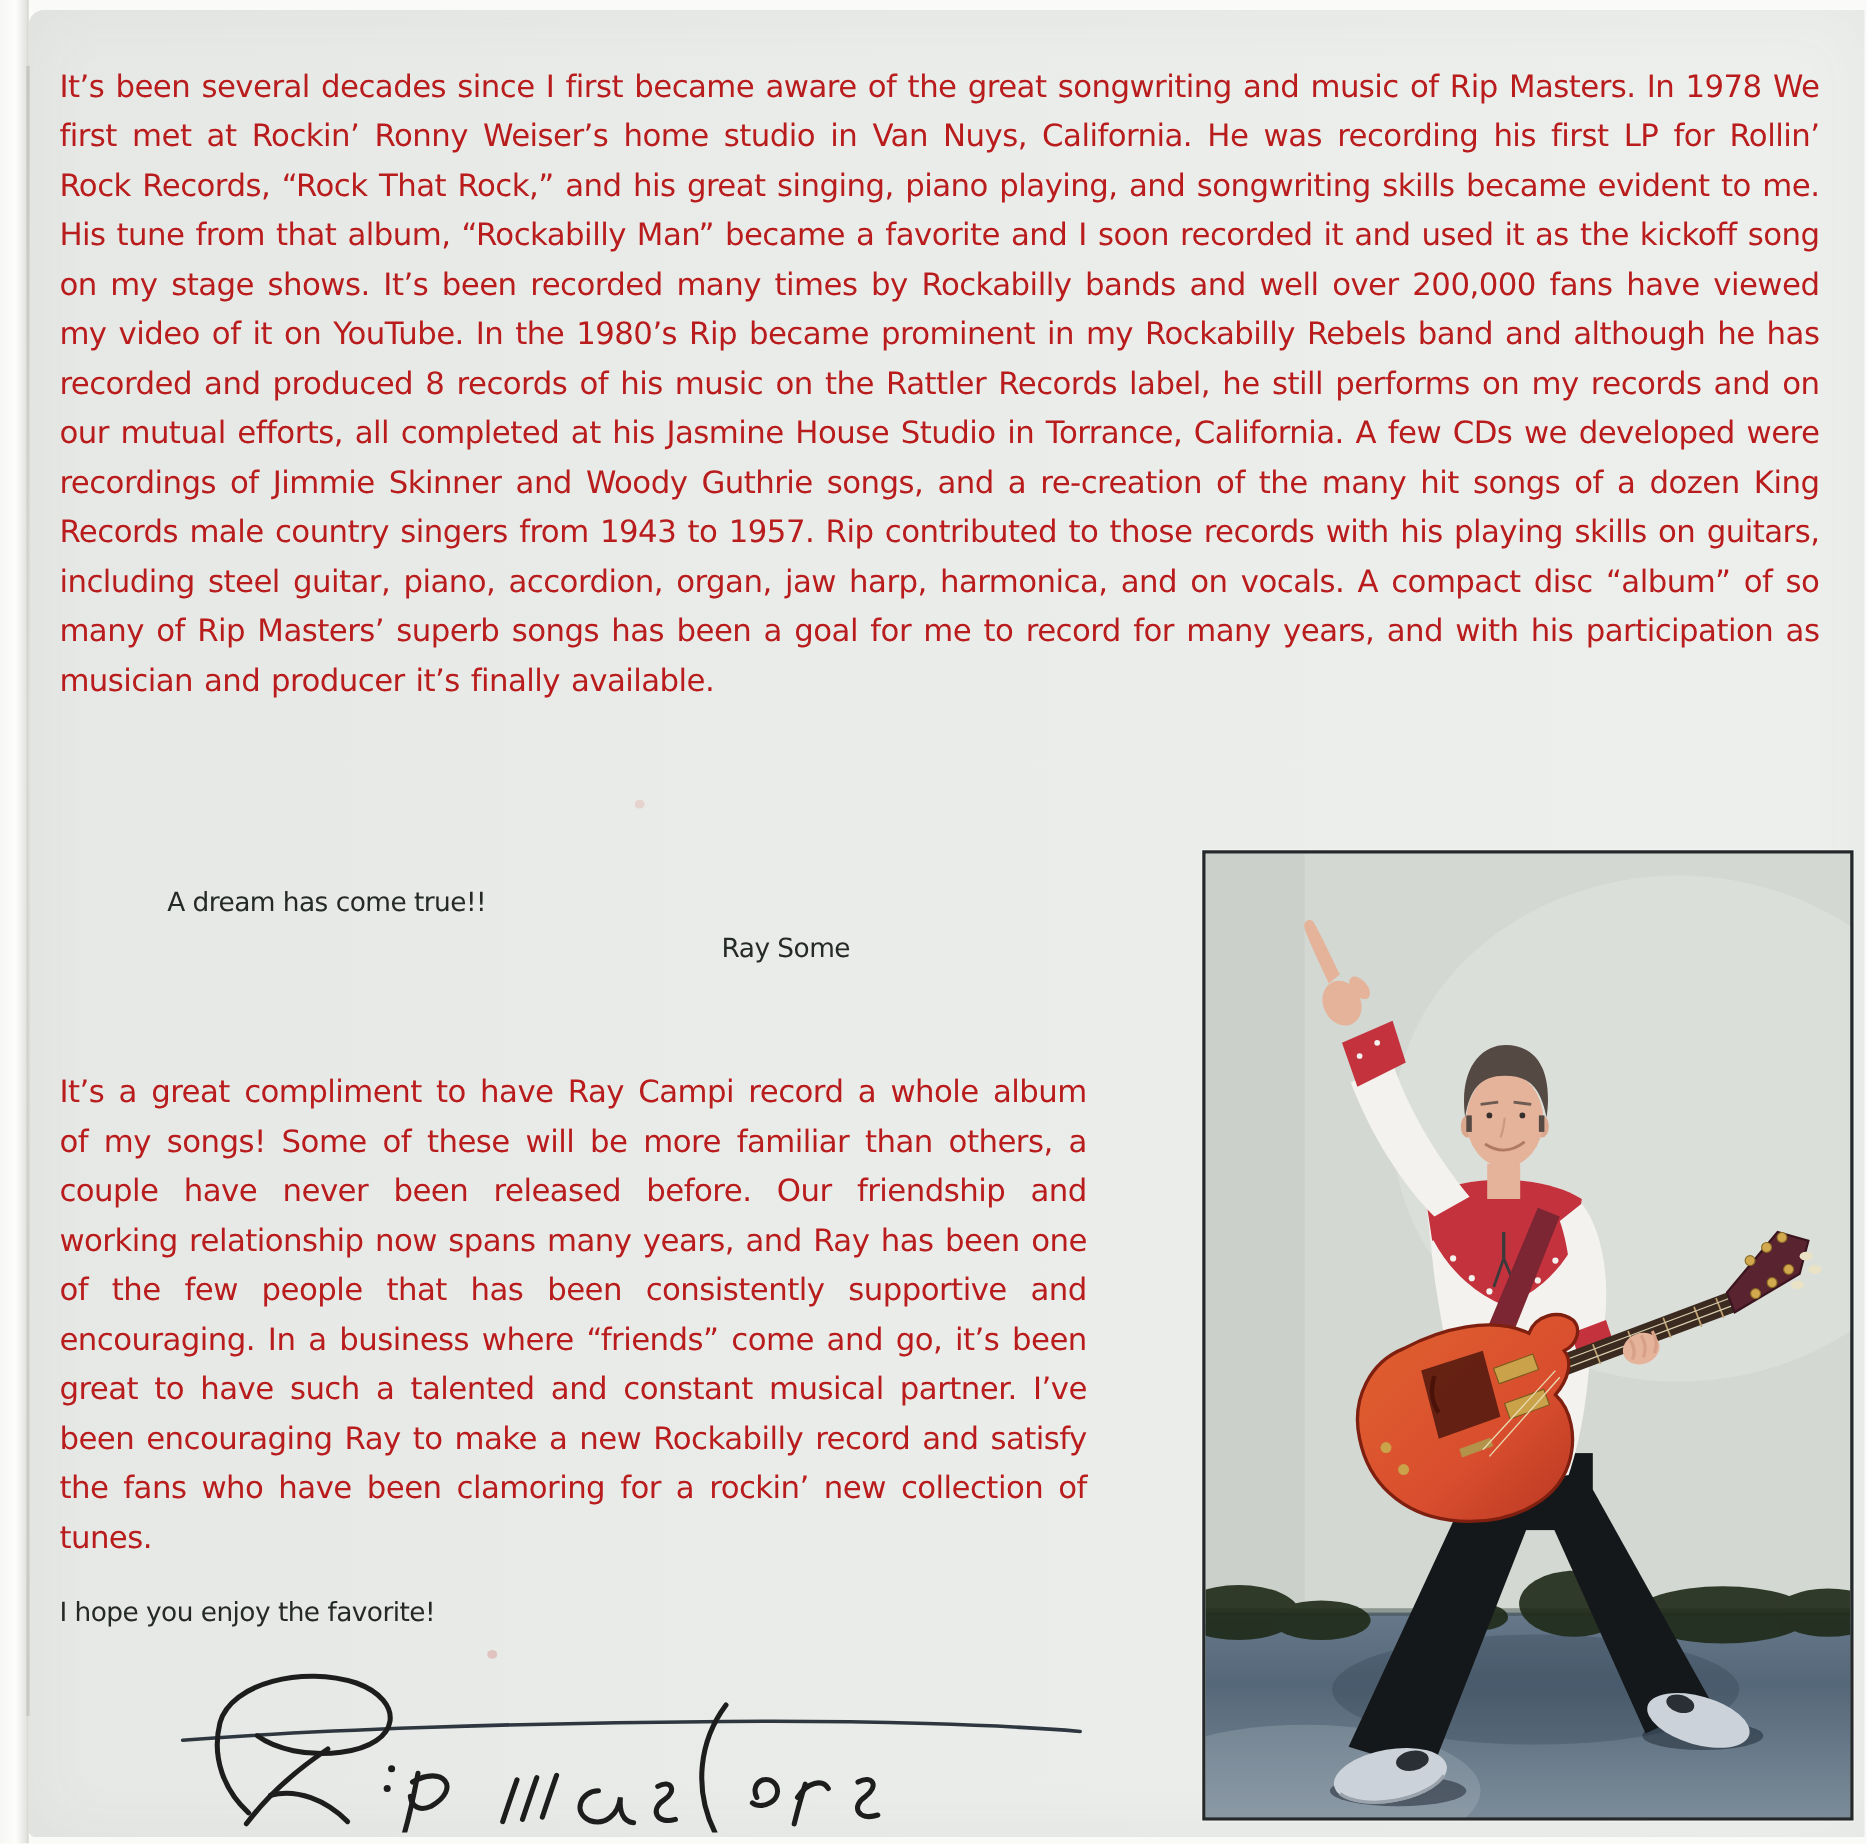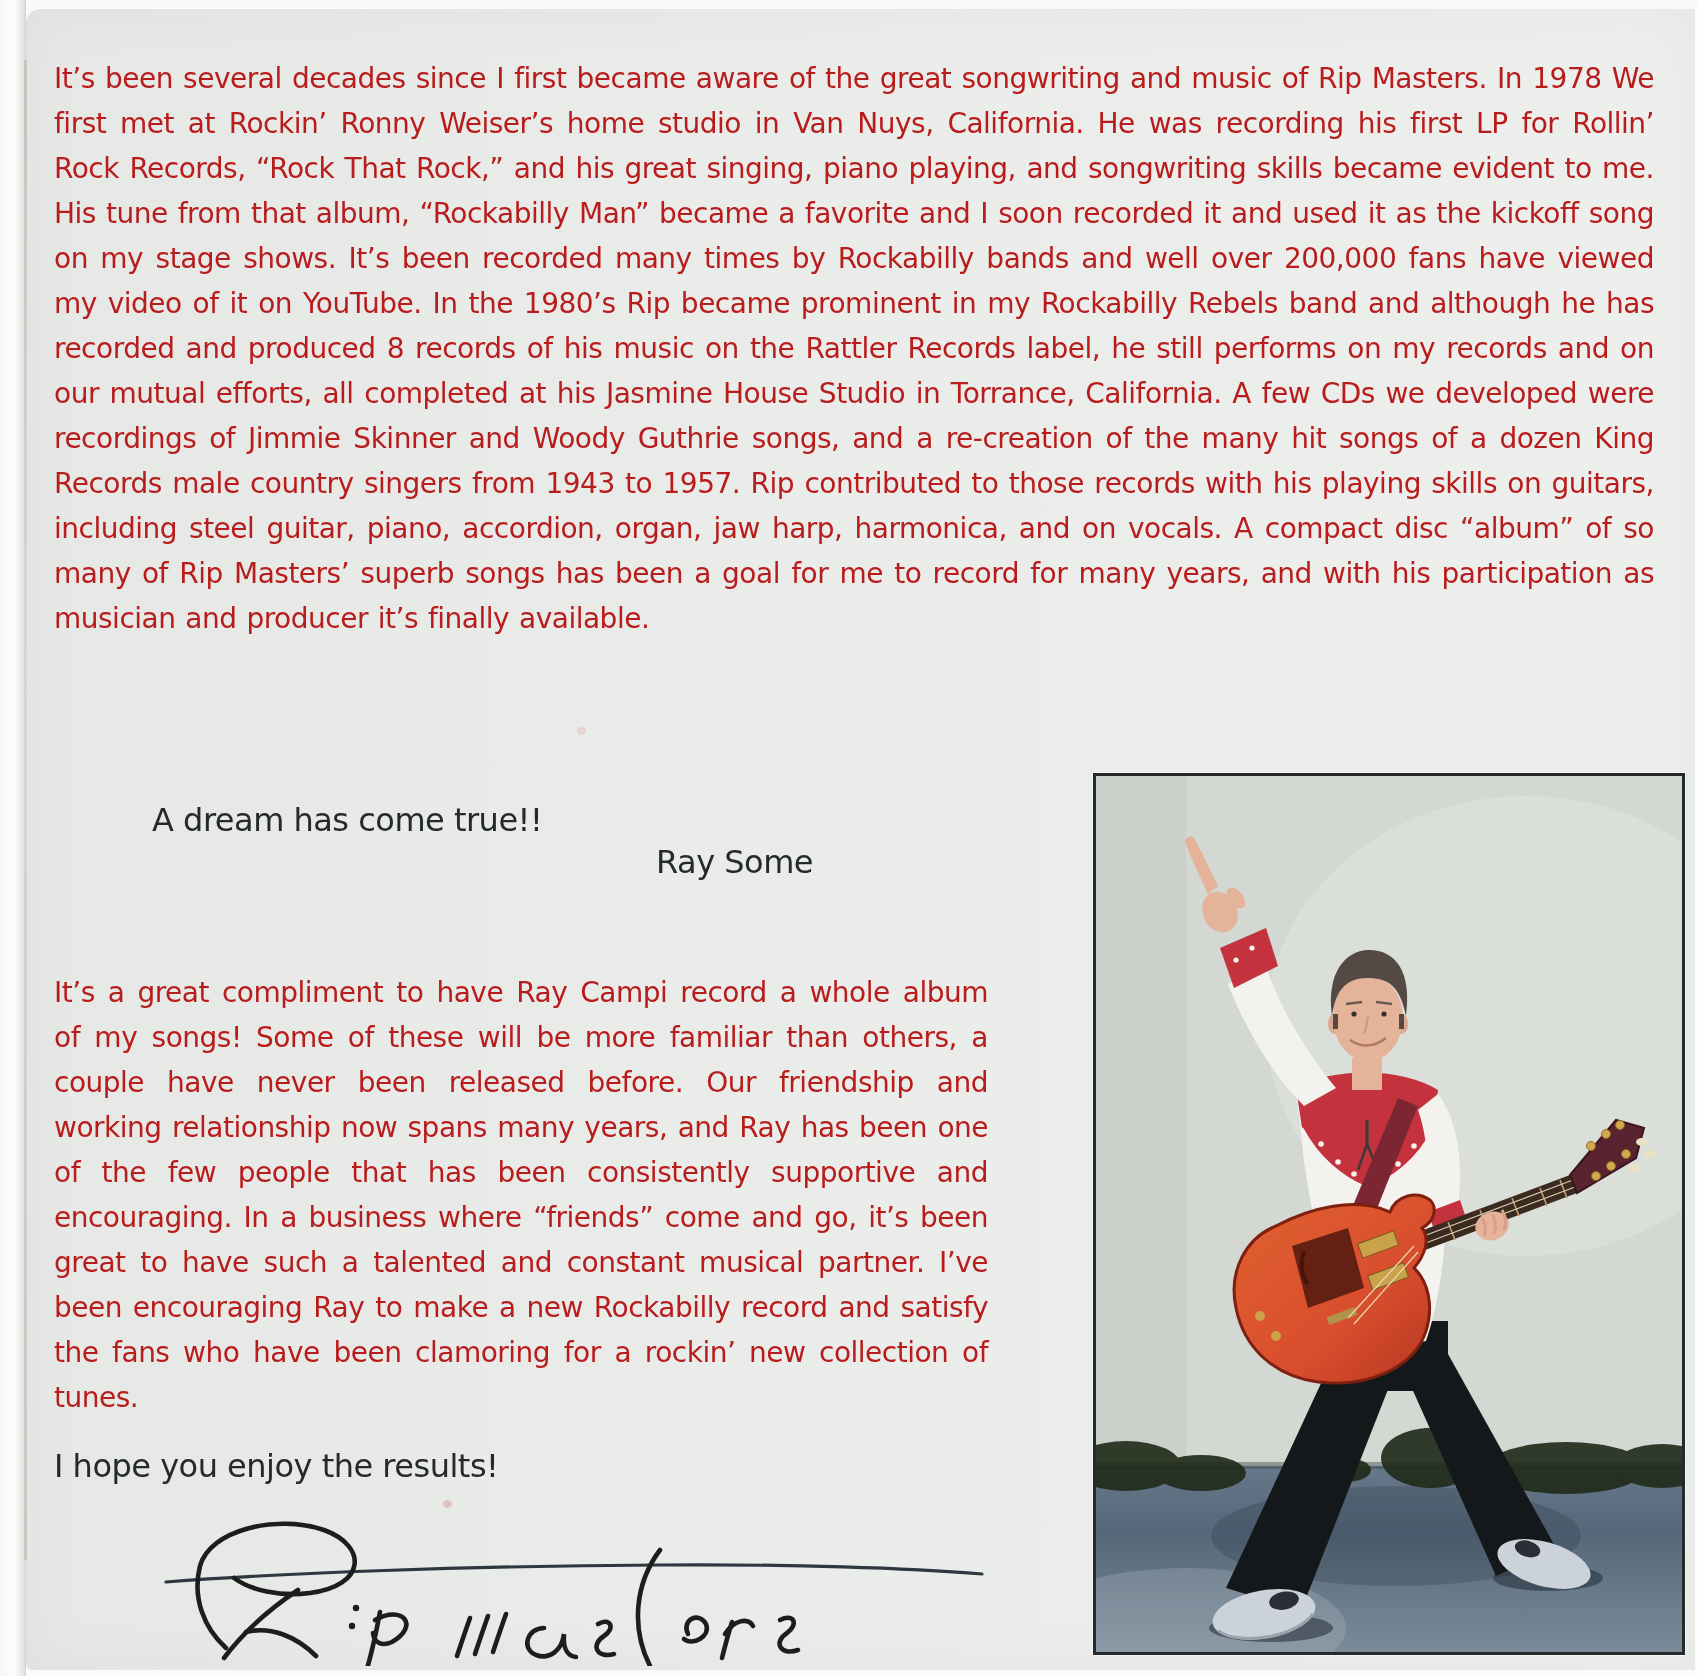--- a/index.html
+++ b/index.html
@@ -18,21 +18,21 @@
     border-top-left-radius:14px;border-bottom-left-radius:6px;
     box-shadow:inset 0 0 60px rgba(90,95,90,0.05);
   }
   .crease{position:absolute;left:24px;top:60px;width:3px;height:1500px;
     background:linear-gradient(180deg,rgba(150,150,145,.35),rgba(180,180,175,.12) 40%,rgba(150,150,145,.3));}
   .body-text{
     position:absolute;color:#b91c1c;font-size:28px;line-height:45px;
     letter-spacing:-0.5px;word-spacing:1.5px;
     text-align:justify;text-align-last:left;
   }
-  .single-line{position:absolute;color:#262a27;font-size:32px;line-height:40px;letter-spacing:-0.5px;white-space:nowrap;}
+  .single-line{position:absolute;color:#262a27;font-size:24px;line-height:40px;letter-spacing:-0.5px;white-space:nowrap;}
   #para-campi{left:54px;top:28px;width:1600px;}
   #dream-line{left:152px;top:800px;}
   #campi-signoff{left:656px;top:842px;}
   #para-masters{left:54px;top:942px;width:934px;}
   #closing-line{left:54px;top:1446px;}
   #signature-svg{position:absolute;left:140px;top:1516px;}
   .photo-frame{
     position:absolute;left:1093px;top:773px;width:586px;height:876px;
     border:3px solid #25292b;background:#d3d8d2;
     box-shadow:0 0 0 1px rgba(255,255,255,.5);
@@ -48,21 +48,21 @@
 <div class="scan-edge-top"></div>
 <div class="scan-edge-bottom"></div>
 <div class="scan-edge-left"></div>
 <div class="page-card"></div>
 <div class="crease"></div>
 
 <p id="para-campi" class="body-text">It’s been several decades since I first became aware of the great songwriting and music of Rip Masters. In 1978 We first met at Rockin’ Ronny Weiser’s home studio in Van Nuys, California. He was recording his first LP for Rollin’ Rock Records, “Rock That Rock,” and his great singing, piano playing, and songwriting skills became evident to me. His tune from that album, “Rockabilly Man” became a favorite and I soon recorded it and used it as the kickoff song on my stage shows. It’s been recorded many times by Rockabilly bands and well over 200,000 fans have viewed my video of it on YouTube. In the 1980’s Rip became prominent in my Rockabilly Rebels band and although he has recorded and produced 8 records of his music on the Rattler Records label, he still performs on my records and on our mutual efforts, all completed at his Jasmine House Studio in Torrance, California. A few CDs we developed were recordings of Jimmie Skinner and Woody Guthrie songs, and a re-creation of the many hit songs of a dozen King Records male country singers from 1943 to 1957. Rip contributed to those records with his playing skills on guitars, including steel guitar, piano, accordion, organ, jaw harp, harmonica, and on vocals. A compact disc “album” of so many of Rip Masters’ superb songs has been a goal for me to record for many years, and with his participation as musician and producer it’s finally available.</p>
 <div id="dream-line" class="single-line">A dream has come true!!</div>
 <div id="campi-signoff" class="single-line">Ray Some</div>
 <p id="para-masters" class="body-text">It’s a great compliment to have Ray Campi record a whole album of my songs! Some of these will be more familiar than others, a couple have never been released before. Our friendship and working relationship now spans many years, and Ray has been one of the few people that has been consistently supportive and encouraging. In a business where “friends” come and go, it’s been great to have such a talented and constant musical partner. I’ve been encouraging Ray to make a new Rockabilly record and satisfy the fans who have been clamoring for a rockin’ new collection of tunes.</p>
-<div id="closing-line" class="single-line">I hope you enjoy the results!</div>
+<div id="closing-line" class="single-line">I hope you enjoy the favorite!</div>
 
 <div class="speck" id="speck1"></div>
 <div class="speck" id="speck2"></div>
 
 <svg id="signature-svg" width="880" height="150" viewBox="0 0 880 150">
   <title>Rip Masters</title>
   <g fill="none" stroke="#1d1d1d" stroke-width="4.6" stroke-linecap="round">
     <path d="M 26,66 C 140,57 330,50 520,49 C 650,48 770,52 842,58" stroke="#2e3740" stroke-width="3.2"></path>
     <path d="M 86,132 C 64,112 52,82 60,50 C 70,14 136,-2 184,14 C 228,30 226,70 170,77 C 140,81 110,74 94,62"></path>
     <path d="M 158,74 C 128,94 102,118 84,142"></path>

